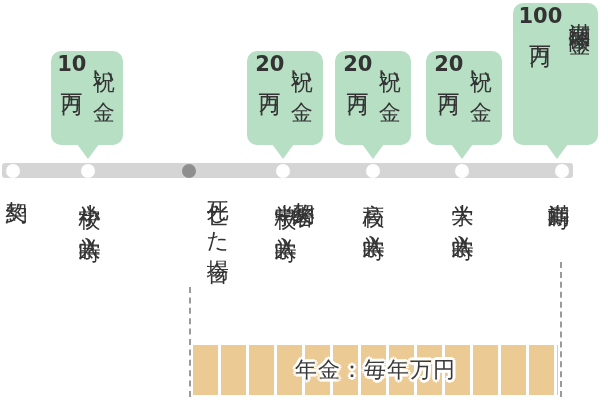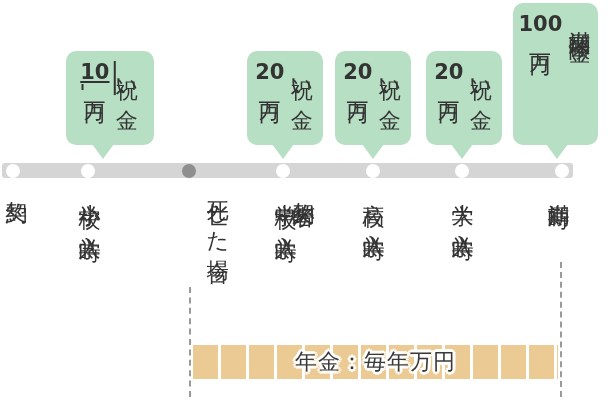--- a/index.html
+++ b/index.html
@@ -4,21 +4,21 @@
 <style>
   html,body{margin:0;padding:0;background:#fff;}
   .canvas{
     position:relative;width:608px;height:400px;background:#ffffff;overflow:hidden;
     font-family:"DejaVu Sans","Liberation Sans",sans-serif;color:#333;
   }
   
   .bubble{
     position:absolute;background:#b7dfc4;border-radius:10px;
     display:flex;flex-direction:row;justify-content:center;align-items:flex-start;
-    gap:5px;padding:10px 4px 8px 4px;box-sizing:border-box;
+    gap:5px;padding:2px 4px 8px 4px;box-sizing:border-box;
   }
   .bubble .tail{
     position:absolute;bottom:-14px;width:0;height:0;
     border-left:11px solid transparent;border-right:11px solid transparent;
     border-top:15px solid #b7dfc4;
   }
   .vtext{
     writing-mode:vertical-rl;text-orientation:upright;
     font-size:22px;line-height:1.15;letter-spacing:3px;color:#333;
   }
@@ -31,37 +31,37 @@
   
   .vlabel{
     position:absolute;writing-mode:vertical-rl;text-orientation:upright;
     font-size:22px;line-height:1.3;letter-spacing:2px;color:#333;white-space:pre;
   }
   .vlabel .col{display:block;}
   
   .dash{position:absolute;width:0;border-left:2px dashed #9a9a9a;}
   
   .annuity{
-    position:absolute;left:193px;top:345px;width:365px;height:34px;
+    position:absolute;left:193px;top:345px;width:365px;height:50px;
     background:repeating-linear-gradient(to right,#ecca93 0px,#ecca93 25px,#ffffff 25px,#ffffff 28px);
     display:flex;align-items:center;justify-content:center;
   }
   .annuity-label{
     display:flex;align-items:center;font-size:22px;color:#3a3a3a;letter-spacing:1px;
     text-shadow:-2px -2px 0 #fff,2px -2px 0 #fff,-2px 2px 0 #fff,2px 2px 0 #fff,
                  0 -3px 0 #fff,0 3px 0 #fff,-3px 0 0 #fff,3px 0 0 #fff;
   }
   .annuity-amount{font-size:33px;font-weight:bold;letter-spacing:0;margin:0 1px;}
 </style>
 </head>
 <body>
 
 <div class="canvas">
 
-  <div class="bubble" style="left:66px;top:51px;width:88px;height:94px;text-decoration:underline;">
+  <div class="bubble" style="left:51px;top:51px;width:72px;height:94px;">
     <span class="amt">
       <b class="amt-digits">10</b>
       <span class="vtext">万円</span>
     </span>
     <span class="vtext">祝い金</span>
     <span class="tail" style="left:26px;"></span>
   </div>
 
   <div class="bubble" style="left:247px;top:51px;width:76px;height:94px;">
     <span class="amt">

